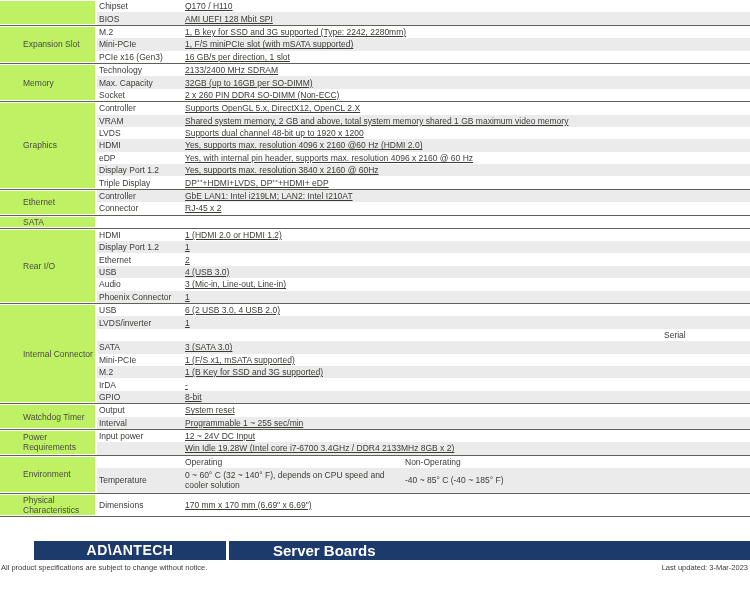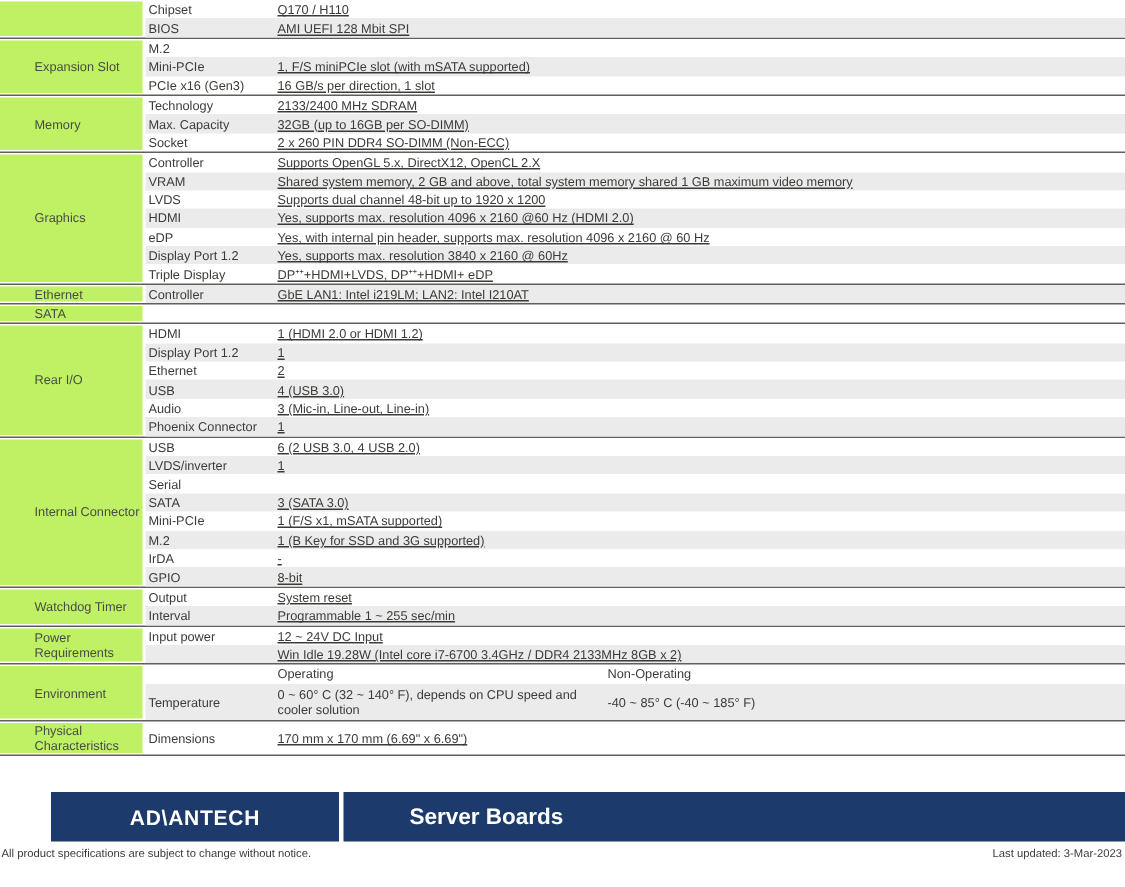--- a/index.html
+++ b/index.html
@@ -15,28 +15,28 @@
   .section:first-child { border-top: none; }
   .cat {
     width: 95px; flex: none;
     background: #bef264;
     margin: 1px 2px 1px 0;
     padding-left: 23px;
     display: flex; align-items: center;
     font-size: 8.5px; color: #4b4a44;
   }
   .rows { flex: 1; display: flex; flex-direction: column; justify-content: center; }
-  .row { display: flex; align-items: center; height: 12.4px; font-size: 8.5px; }
+  .row { display: flex; align-items: center; height: 12.4px; font-size: 8.5px; justify-content: flex-end; }
   .row.alt { background: #ebebeb; }
   .row.tall { height: 24.8px; }
   .lbl { width: 88px; flex: none; padding-left: 2px; white-space: nowrap; }
   .val { flex: 1; white-space: nowrap; text-decoration: underline; }
   .val2a { width: 220px; flex: none; padding-right: 10px; white-space: normal; line-height: 1.18; }
   .val2b { flex: 1; white-space: nowrap; }
-  .footer-bar { margin: 24px 0 0 10px; height: 33px; display: flex; padding-left: 24px; }
+  .footer-bar { margin: 24px 0 0 10px; height: 19px; display: flex; padding-left: 24px; }
   .logo-box {
     width: 192px; flex: none;
     background: #1c3a6b; color: #ffffff;
     display: flex; align-items: center; justify-content: center;
     font-size: 14px; font-weight: 900; letter-spacing: 0.5px;
   }
   .banner {
     flex: 1; margin-left: 3px;
     background: #1c3a6b; color: #ffffff;
     display: flex; align-items: center;
@@ -64,20 +64,21 @@
           <div class="lbl">BIOS</div>
           <div class="val">AMI UEFI 128 Mbit SPI</div>
         </div>
       </div>
     </div>
     <div class="section">
       <div class="cat">Expansion Slot</div>
       <div class="rows">
         <div class="row">
           <div class="lbl">M.2</div>
+          <div class="val">1, B key for SSD and 3G supported (Type: 2242, 2280mm)</div>
         </div>
         <div class="row alt">
           <div class="lbl">Mini-PCIe</div>
           <div class="val">1, F/S miniPCIe slot (with mSATA supported)</div>
         </div>
         <div class="row">
           <div class="lbl">PCIe x16 (Gen3)</div>
           <div class="val">16 GB/s per direction, 1 slot</div>
         </div>
       </div>
@@ -131,20 +132,24 @@
           <div class="val">DP⁺⁺+HDMI+LVDS, DP⁺⁺+HDMI+ eDP</div>
         </div>
       </div>
     </div>
     <div class="section">
       <div class="cat">Ethernet</div>
       <div class="rows">
         <div class="row alt">
           <div class="lbl">Controller</div>
           <div class="val">GbE LAN1: Intel i219LM; LAN2: Intel I210AT</div>
+        </div>
+        <div class="row">
+          <div class="lbl">Connector</div>
+          <div class="val">RJ-45 x 2</div>
         </div>
       </div>
     </div>
     <div class="section">
       <div class="cat">SATA</div>
     </div>
     <div class="section">
       <div class="cat">Rear I/O</div>
       <div class="rows">
         <div class="row">

